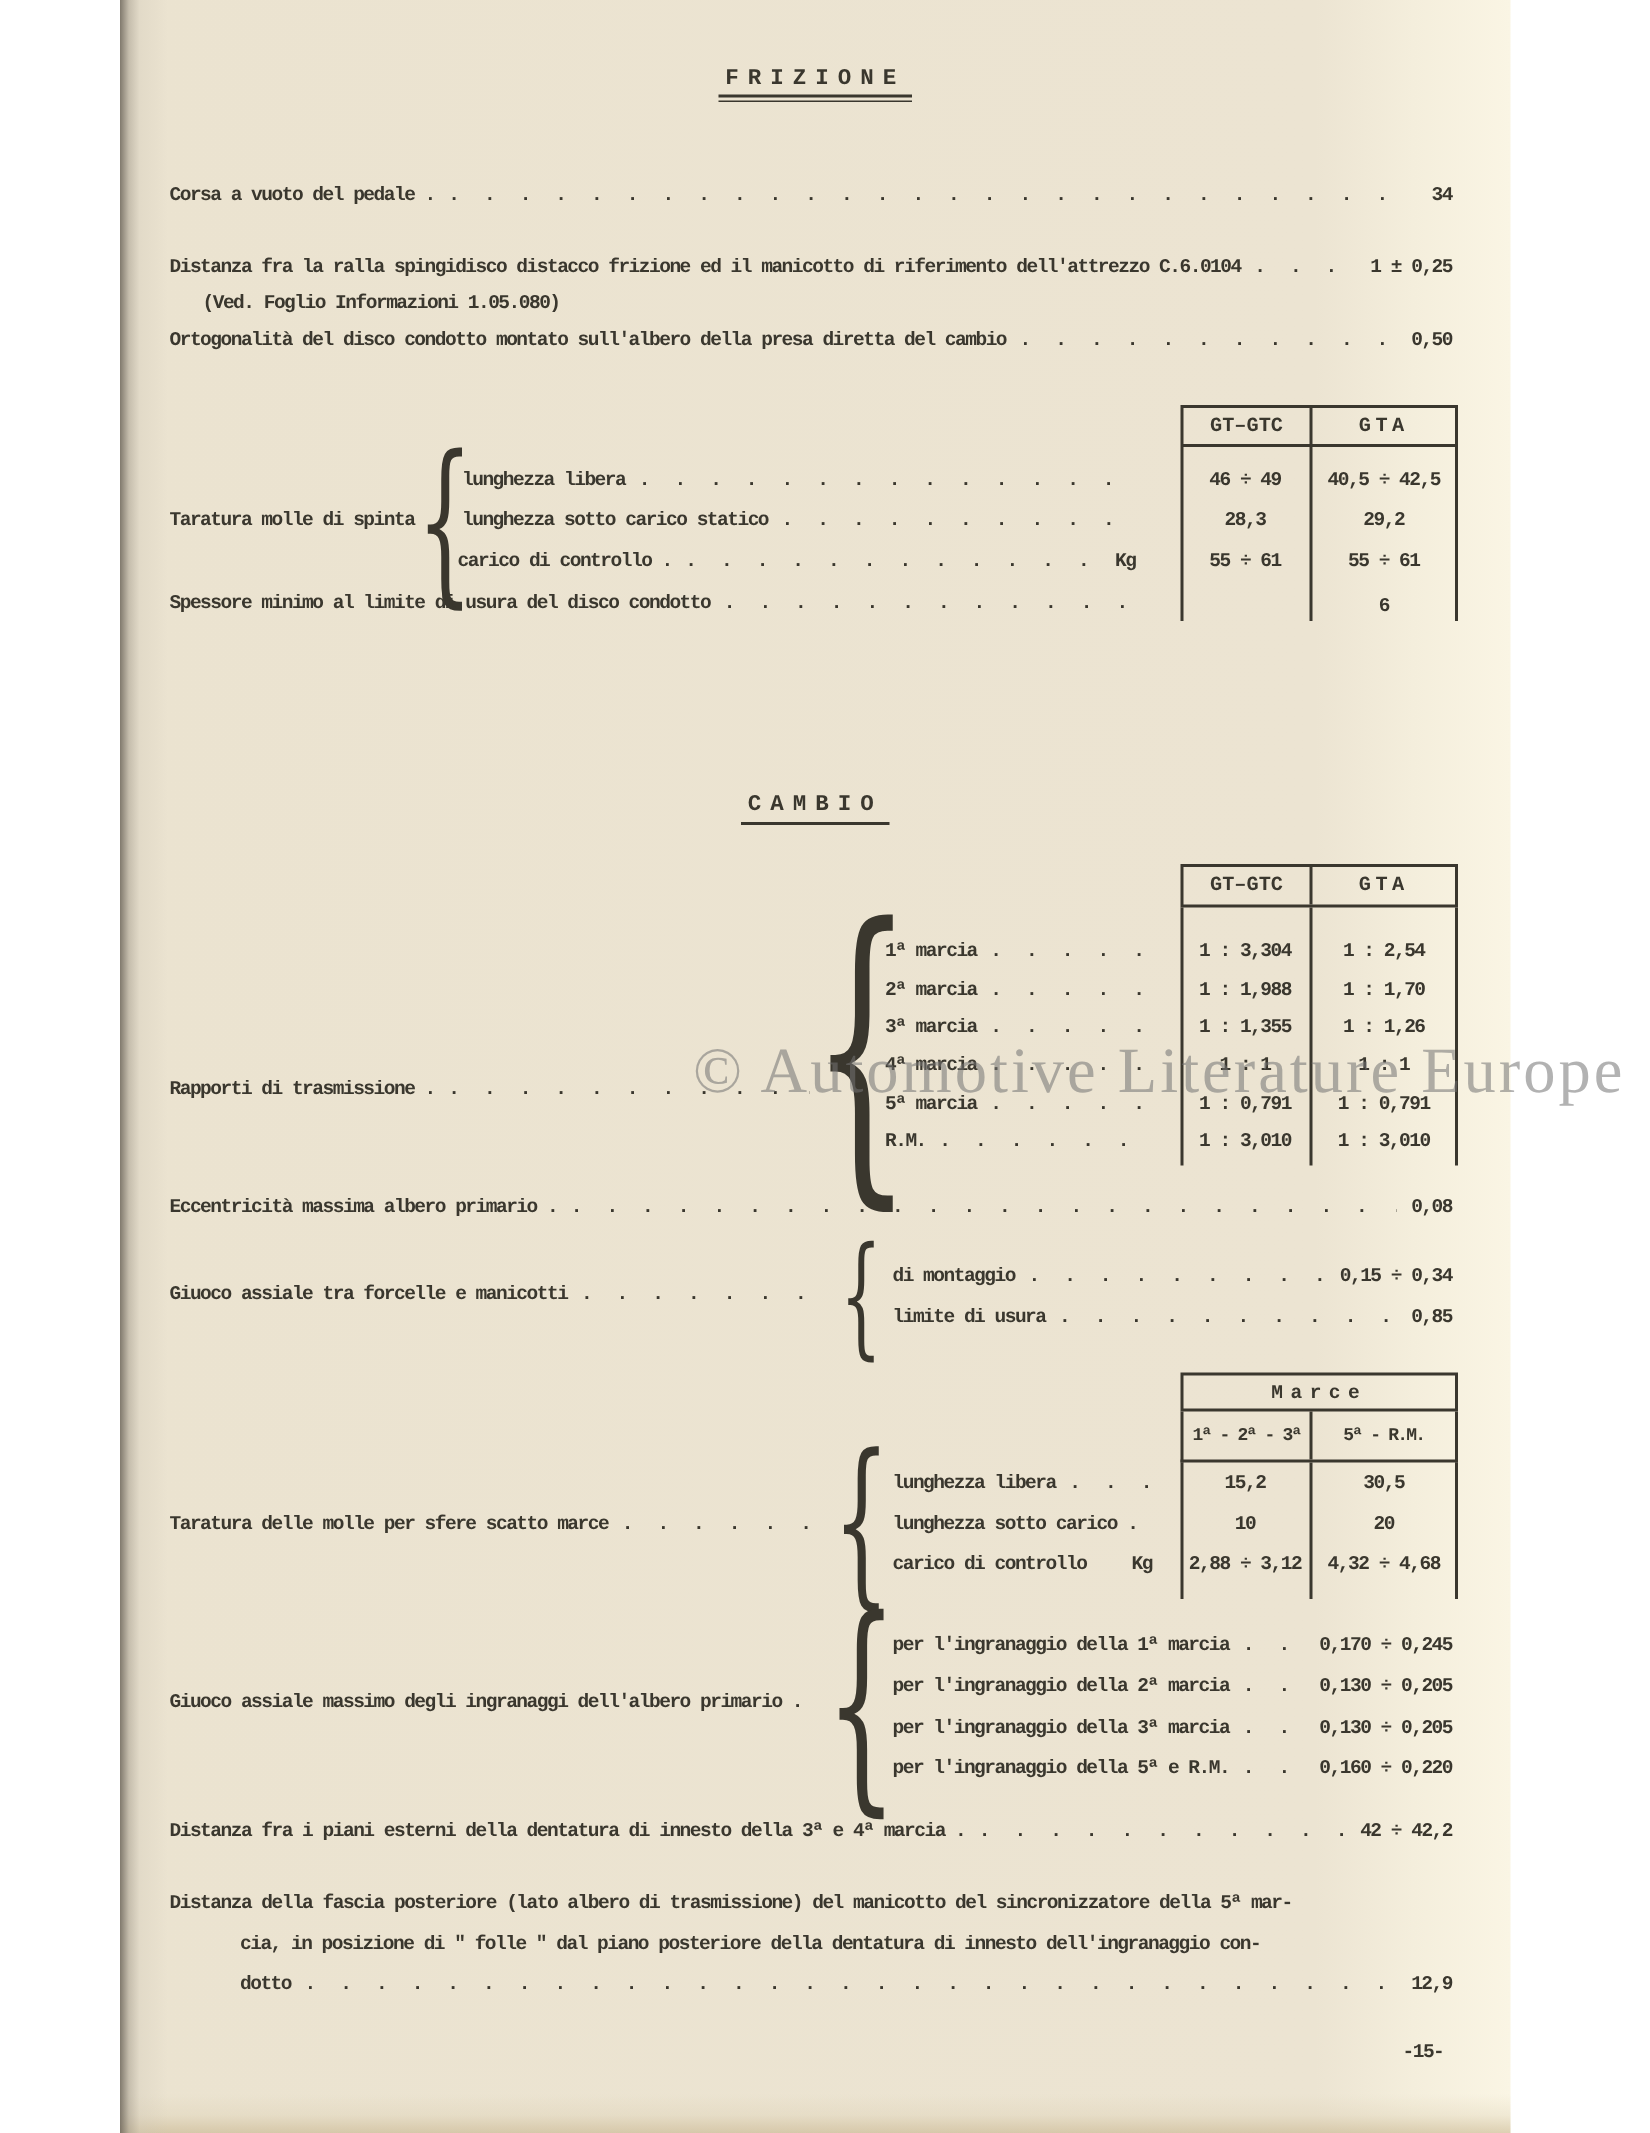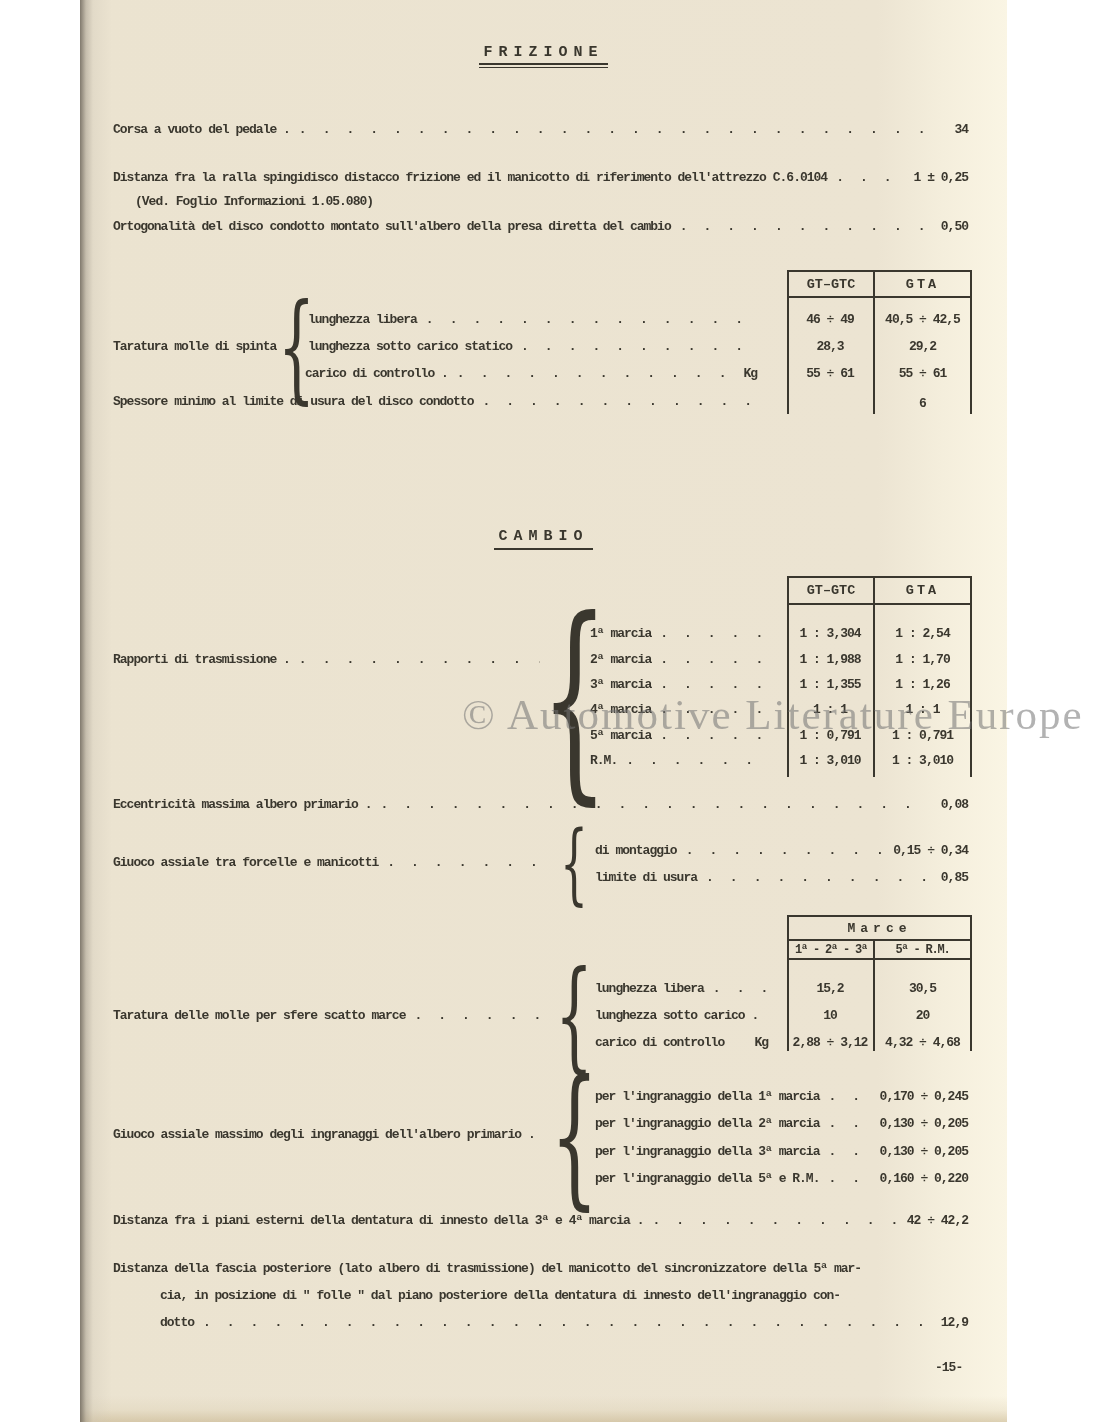--- a/index.html
+++ b/index.html
@@ -126,21 +126,21 @@
   <div class="tbl" style="left:707px;top:576px;width:185px;">
     <div class="tbl-hdr" style="height:29px;">
       <div class="hc1">GT–GTC</div>
       <div class="hc2">GTA</div>
     </div>
     <div class="tbl-body" style="height:172px;">
       <div class="vline"></div>
     </div>
   </div>
 
-  <div class="row" style="left:33px;top:652px;width:427px;">
+  <div class="row" style="left:33px;top:718px;width:427px;">
     <span class="lbl">Rapporti di trasmissione .</span>
     <span class="dots">................................................................................</span>
   </div>
   <div class="brace" style="left:477px;top:616px;height:164px;">
       <span style="font-size:215px;">{</span>
     </div>
 
   <div class="row" style="left:510px;top:626px;width:178px;">
     <span class="lbl">1ª marcia</span>
       <span class="dots">................................................................................</span>
@@ -198,21 +198,21 @@
     <span class="val">0,15 ÷ 0,34</span>
   </div>
   <div class="row" style="left:515px;top:870px;width:373px;">
     <span class="lbl">limite di usura</span>
     <span class="dots">................................................................................</span>
     <span class="val">0,85</span>
   </div>
 
   <div class="tbl" style="left:707px;top:915px;width:185px;">
     <div class="tbl-span-hdr" style="height:26px;">Marce</div>
-    <div class="tbl-sub" style="height:19px;justify-content:center;">
+    <div class="tbl-sub" style="height:34px;justify-content:center;">
       <div class="sc1">1ª - 2ª - 3ª</div>
       <div class="sc2">5ª - R.M.</div>
     </div>
     <div class="tbl-body" style="height:91px;">
       <div class="vline"></div>
     </div>
   </div>
 
   <div class="row" style="left:33px;top:1008px;width:427px;">
     <span class="lbl">Taratura delle molle per sfere scatto marce</span>

